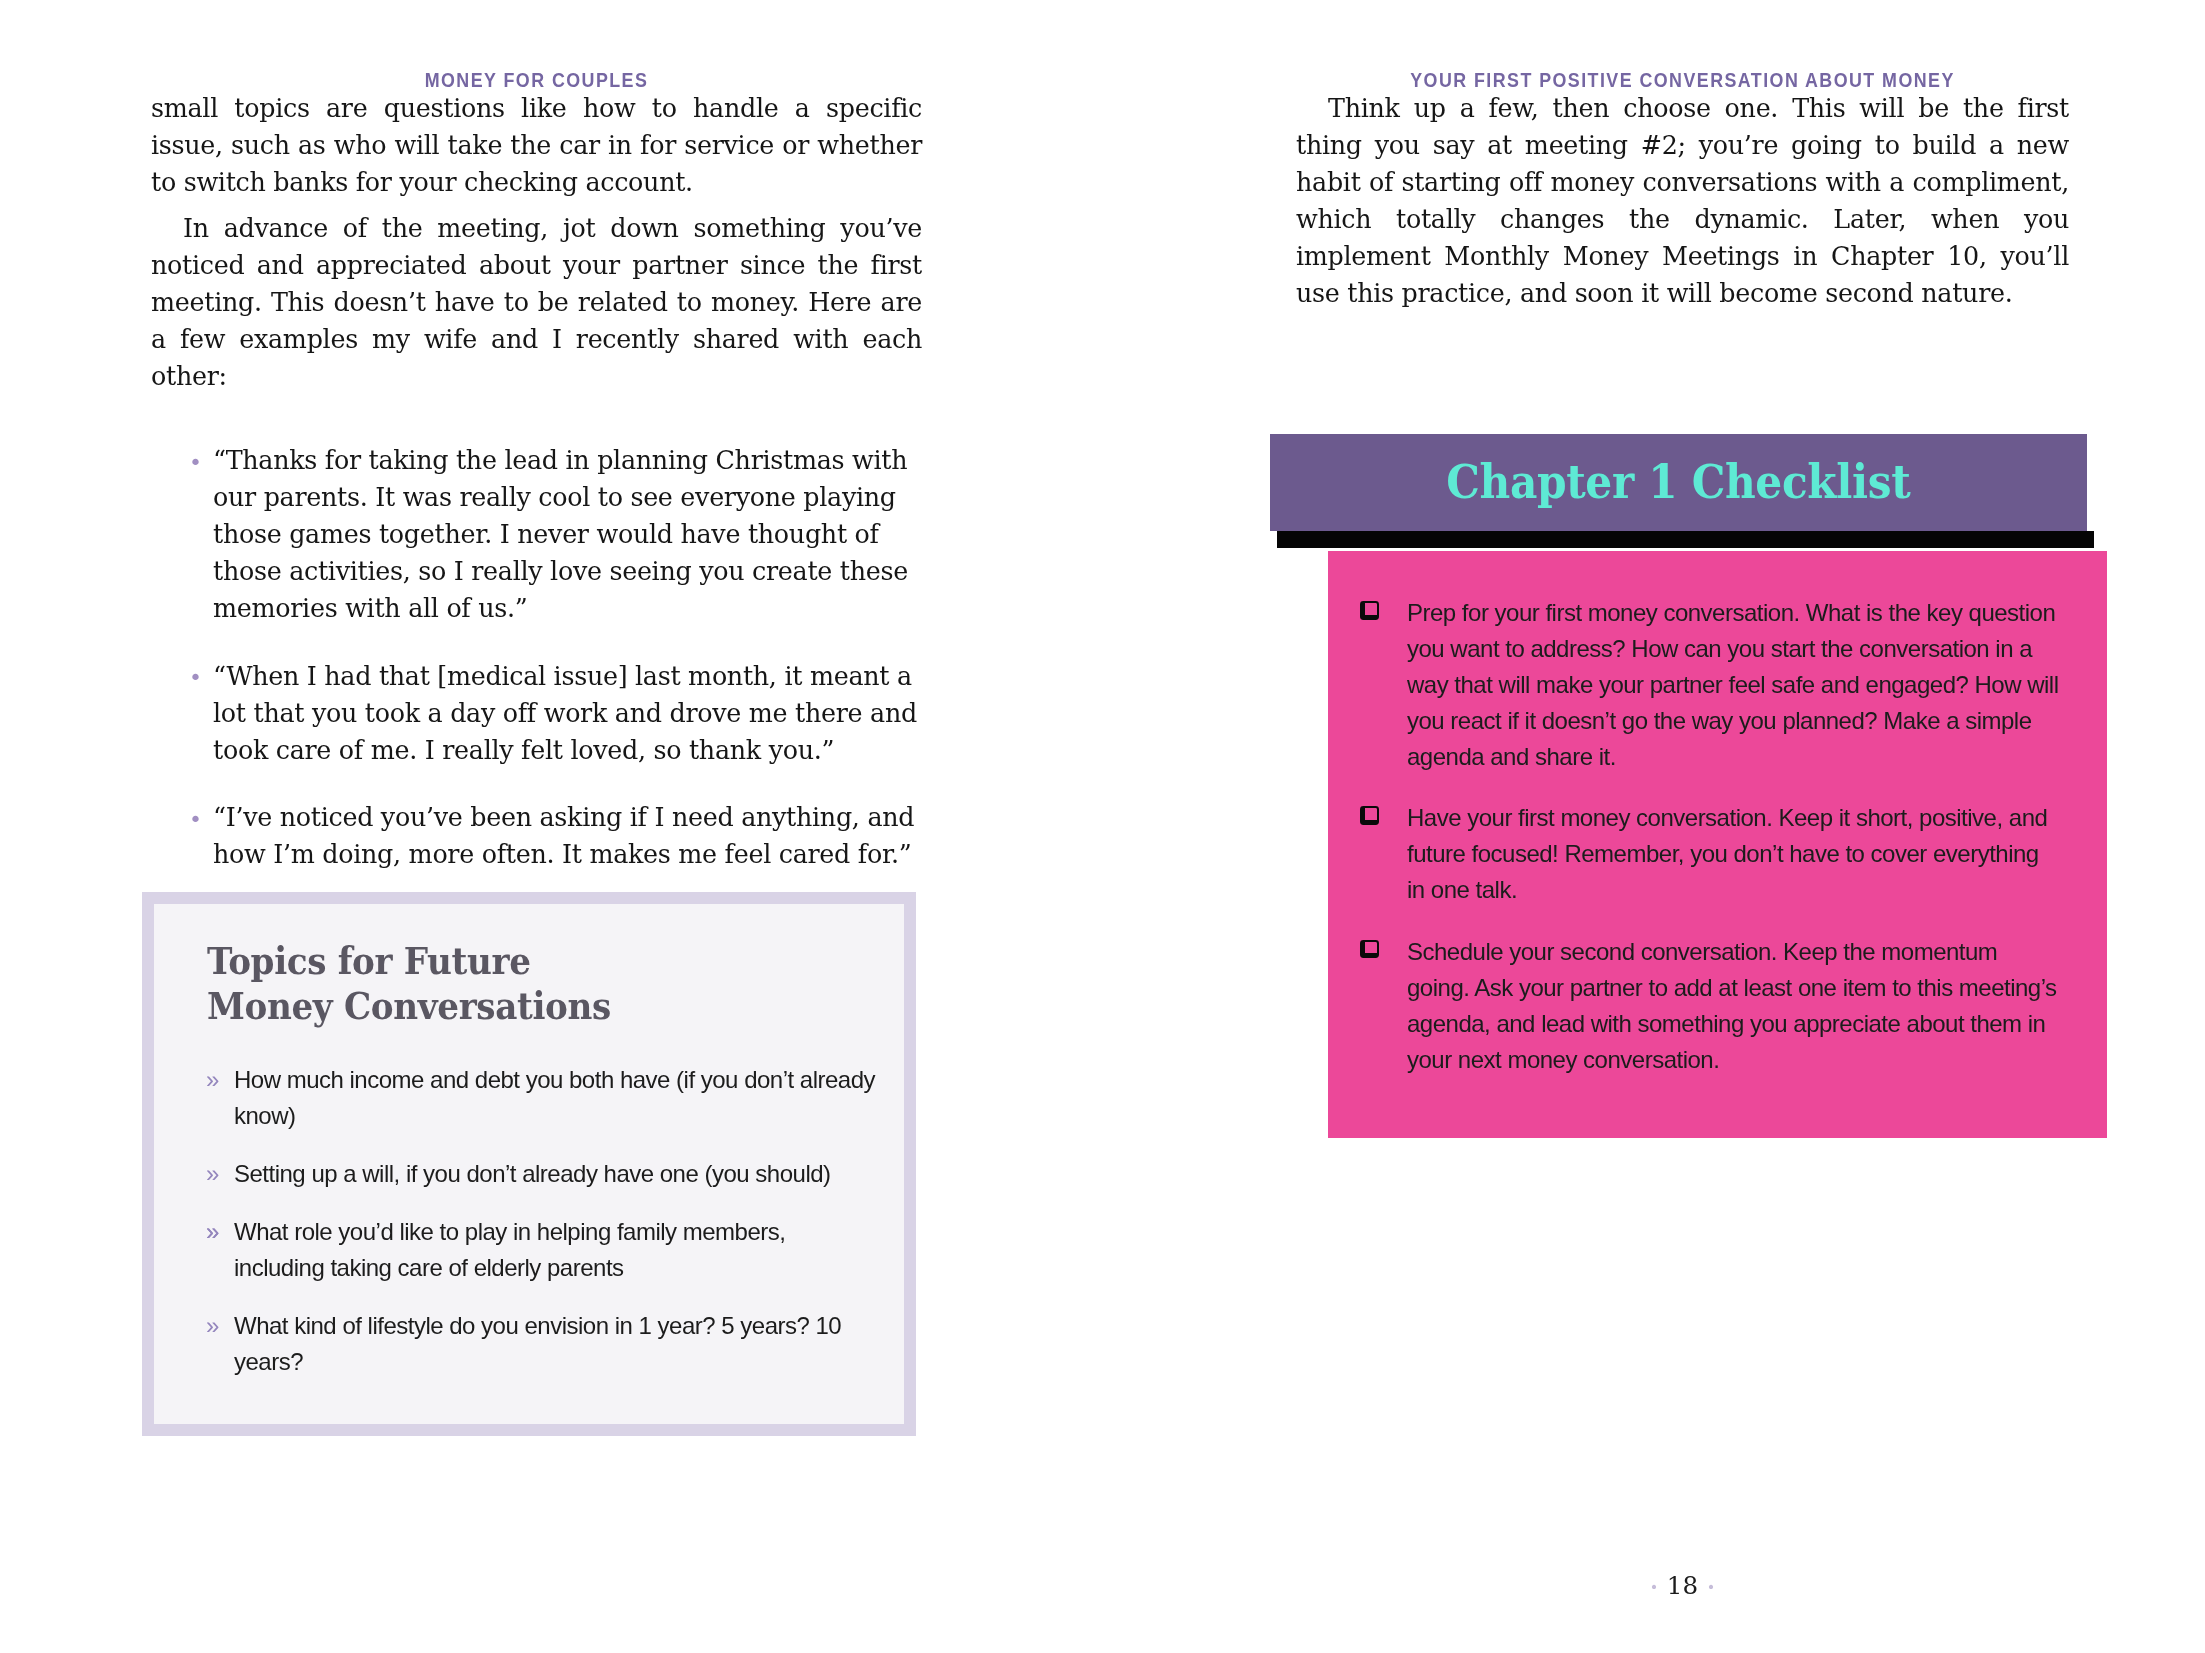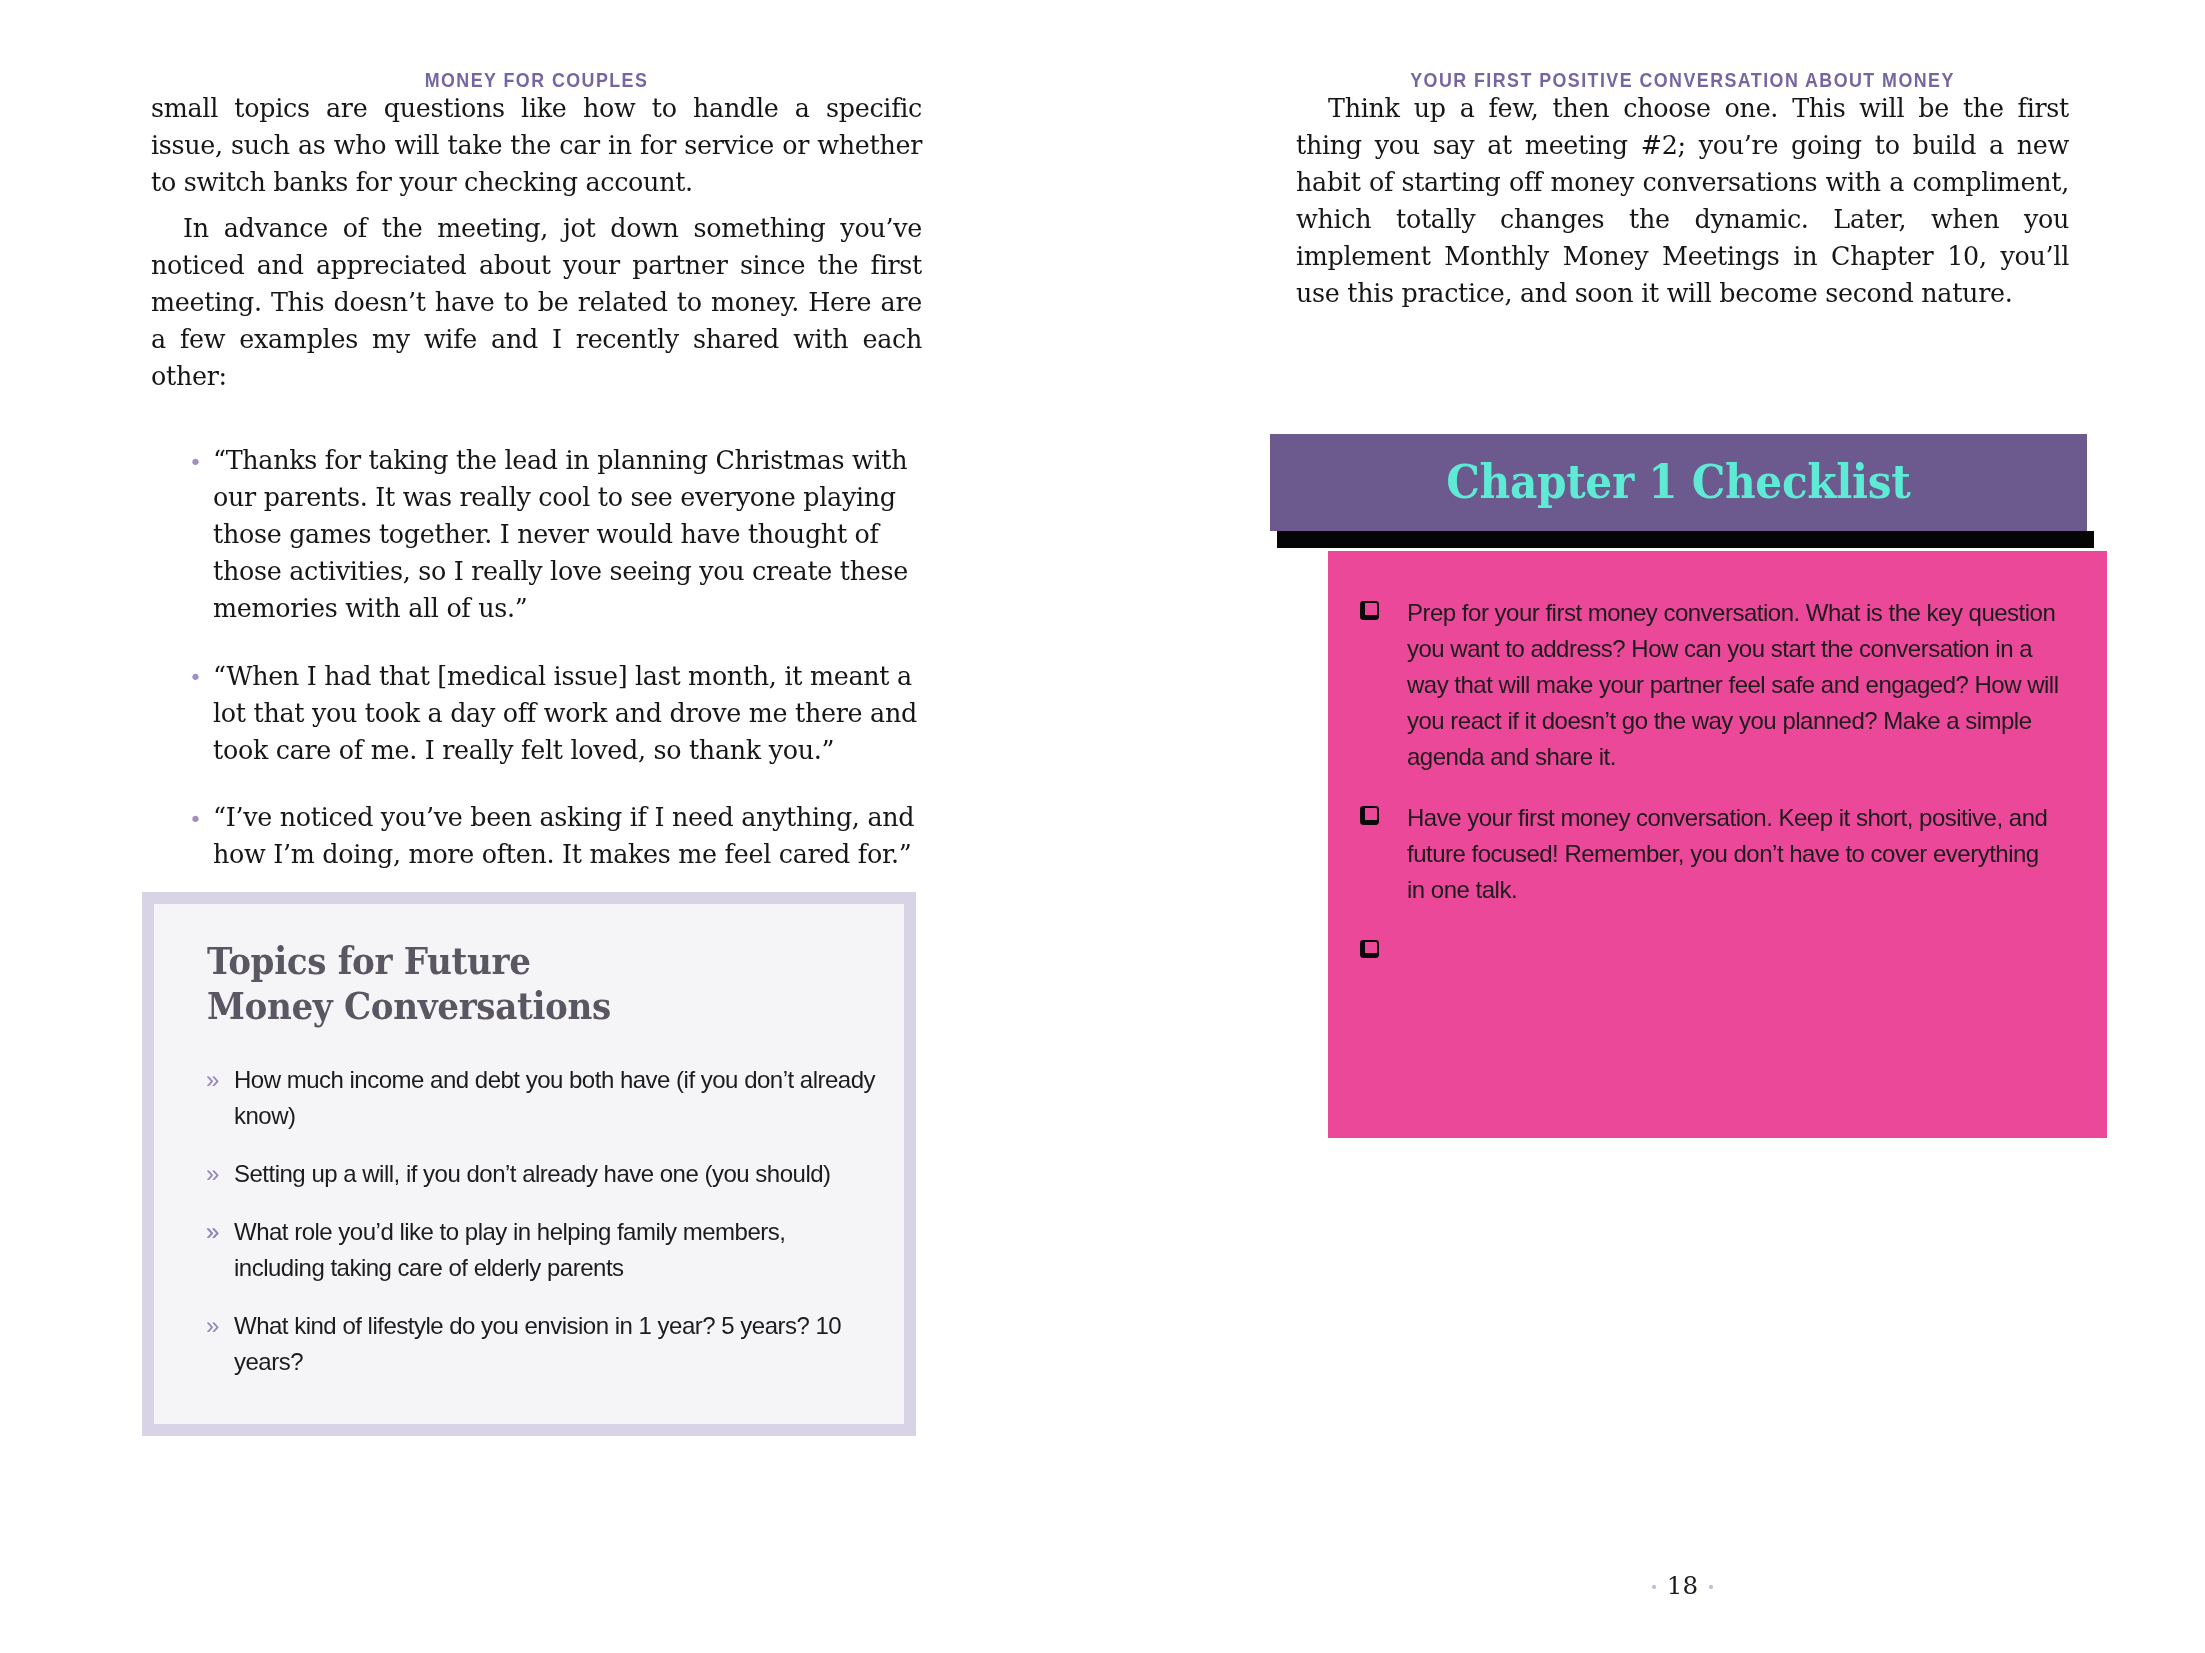--- a/index.html
+++ b/index.html
@@ -160,20 +160,21 @@
       <li>
         <span class="checkbox"></span>
         <span>Prep for your first money conversation. What is the key question you want to address? How can you start the conversation in a way that will make your partner feel safe and engaged? How will you react if it doesn’t go the way you planned? Make a simple agenda and share it.</span>
       </li>
       <li>
         <span class="checkbox"></span>
         <span>Have your first money conversation. Keep it short, positive, and future focused! Remember, you don’t have to cover everything in one talk.</span>
       </li>
       <li>
         <span class="checkbox"></span>
+        <span>Schedule your second conversation. Keep the momentum going. Ask your partner to add at least one item to this meeting’s agenda, and lead with something you appreciate about them in your next money conversation.</span>
       </li>
     </ul>
   </div>
 
   <div class="folio folio-right">
     <span class="folio-dot">•</span><span>18</span><span class="folio-dot">•</span>
   </div>
 
 </div>
 

